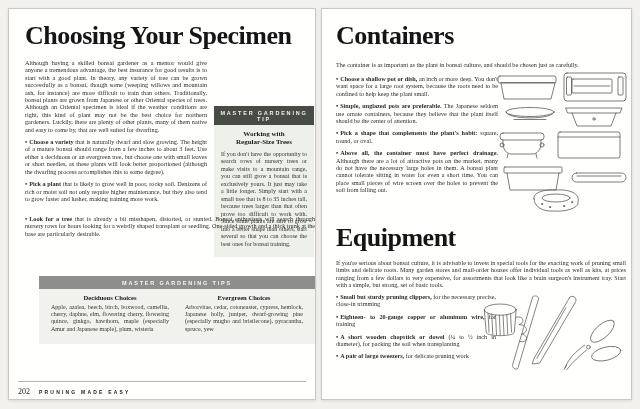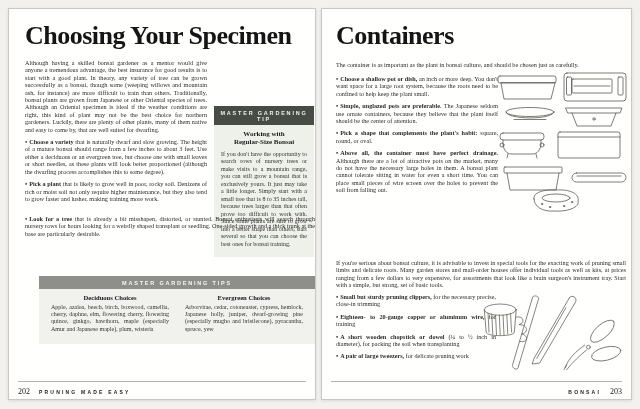--- a/index.html
+++ b/index.html
@@ -52,21 +52,21 @@
     <div class="abs body" style="left:16px;top:50px;width:182px;">
       <p>Although having a skilled bonsai gardener as a mentor would give anyone a tremendous advantage, the best insurance for good results is to start with a good plant. In theory, any variety of tree can be grown successfully as a bonsai, though some (weeping willows and mountain ash, for instance) are more difficult to train than others. Traditionally, bonsai plants are grown from Japanese or other Oriental species of trees. Although an Oriental specimen is ideal if the weather conditions are right, this kind of plant may not be the best choice for northern gardeners. Luckily, there are plenty of other plants, many of them native and easy to come by, that are well suited for dwarfing.</p>
       <p class="bullet"><span class="bdot">•</span><span class="lead">Choose a variety</span><span> that is naturally dwarf and slow growing. The height of a mature bonsai should range from a few inches to about 3 feet. Use either a deciduous or an evergreen tree, but choose one with small leaves or short needles, as these plants will look better proportioned (although the dwarfing process accomplishes this to some degree).</span></p>
       <p class="bullet"><span class="bdot">•</span><span class="lead">Pick a plant</span><span> that is likely to grow well in poor, rocky soil. Denizens of rich or moist soil not only require higher maintenance, but they also tend to grow faster and lusher, making training more work.</span></p>
     </div>
 
     <aside class="tipbox">
       <div class="barhead">MASTER GARDENING TIP</div>
       <div class="tiptitle">
         <div>Working with</div>
-        <div>Regular-Size Bonsai</div>
+        <div>Regular-Size Trees</div>
       </div>
       <p class="tipbody">If you don't have the opportunity to search rows of nursery trees or make visits to a mountain range, you can still grow a bonsai that is exclusively yours. It just may take a little longer. Simply start with a small tree that is 8 to 35 inches tall, because trees larger than that often prove too difficult to work with. Since some plants are sure to grow into a better shape than others, start several so that you can choose the best ones for bonsai training.</p>
     </aside>
 
     <div class="abs body" style="left:16px;top:206px;width:290px;">
       <p class="bullet"><span class="bdot">•</span><span class="lead">Look for a tree</span><span> that is already a bit misshapen, distorted, or stunted. Bonsai enthusiasts will search through nursery rows for hours looking for a weirdly shaped transplant or seedling. One-sided growth and a thick trunk at the base are particularly desirable.</span></p>
     </div>
 
     <div class="tipstable">
       <div class="barhead">MASTER GARDENING TIPS</div>
@@ -148,20 +148,21 @@
           <path d="M40 136 C38 130 50 126 62 127 C76 126 86 131 84 138 C86 144 74 149 60 148 C48 149 40 143 40 136 Z"></path>
           <ellipse cx="62" cy="135" rx="14" ry="4"></ellipse>
           <circle cx="48" cy="141" r=".7"></circle>
             <circle cx="56" cy="144" r=".7"></circle>
           <circle cx="70" cy="143" r=".7"></circle>
             <circle cx="78" cy="139" r=".7"></circle>
         </g>
       </g>
     </svg>
 
+    <h1 class="ptitle" style="left:14px;top:214px;">Equipment</h1>
 
     <div class="abs body" style="left:14px;top:250px;width:290px;">
       <p>If you're serious about bonsai culture, it is advisable to invest in special tools for the exacting work of pruning small limbs and delicate roots. Many garden stores and mail-order houses offer individual tools as well as kits, at prices ranging from a few dollars to very expensive, for assortments that look like a brain surgeon's instrument tray. Start with a simple, but strong, set of basic tools.</p>
     </div>
 
     <div class="abs body" style="left:14px;top:284px;width:160px;">
       <p class="bullet"><span class="bdot">•</span><span class="lead">Small but sturdy pruning clippers,</span><span> for the necessary precise, close-in trimming</span></p>
       <p class="bullet"><span class="bdot">•</span><span class="lead">Eighteen- to 20-gauge copper or aluminum wire,</span><span> for training</span></p>
       <p class="bullet"><span class="bdot">•</span><span class="lead">A short wooden chopstick or dowel</span><span> (¼ to ½ inch in diameter), for packing the soil when transplanting</span></p>
       <p class="bullet"><span class="bdot">•</span><span class="lead">A pair of large tweezers,</span><span> for delicate pruning work</span></p>
@@ -187,19 +188,15 @@
           <path d="M96 84 C100 74 108 66 117 60"></path>
           <path d="M98 86 C104 78 112 71 119 65"></path>
           <path d="M95 86 L98 81"></path>
           <circle cx="121" cy="62" r="2"></circle>
           <ellipse cx="136" cy="45" rx="16" ry="7" transform="rotate(-42 136 45)"></ellipse>
           <ellipse cx="140" cy="69" rx="16" ry="7" transform="rotate(-14 140 69)"></ellipse>
         </g>
       </g>
     </svg>
 
-    <div class="footer right">
-      <span class="running">BONSAI</span>
-      <span class="pagenum">203</span>
-    </div>
   </div>
 
 </div>
 
 </body></html>

